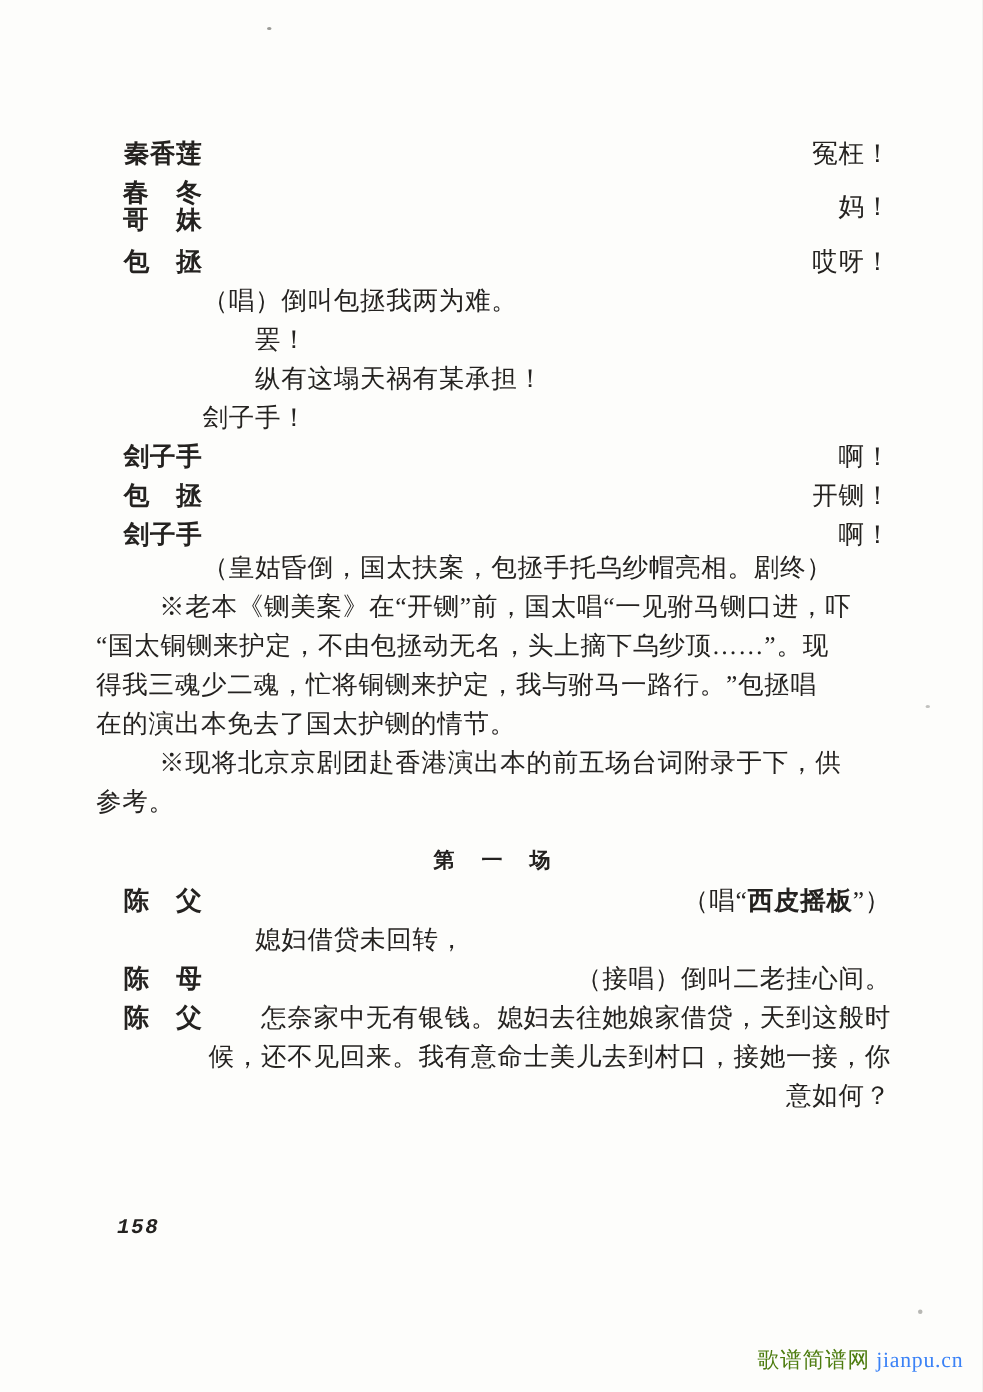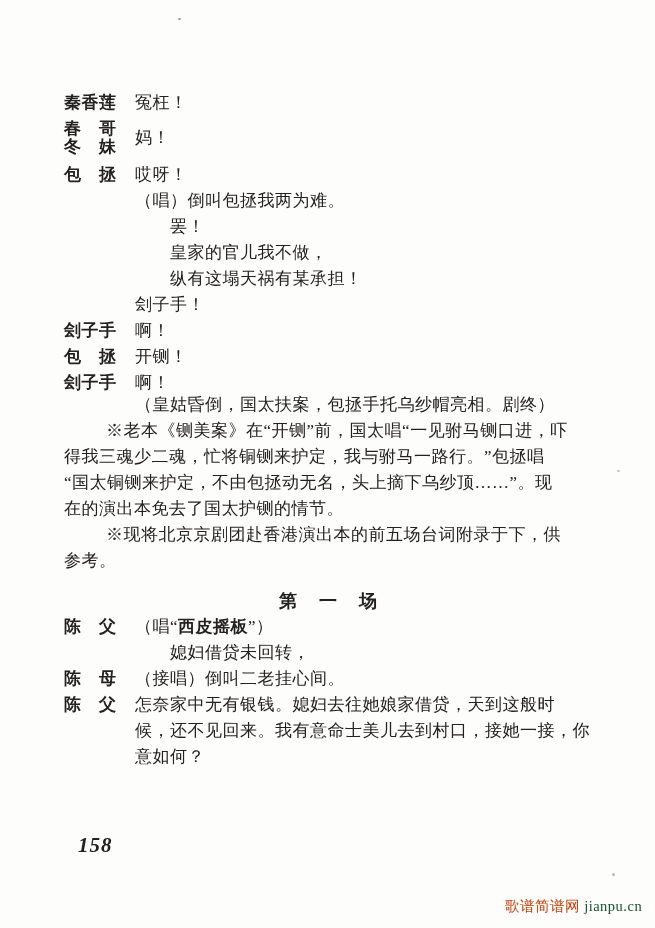--- a/index.html
+++ b/index.html
@@ -15,70 +15,71 @@
   }
   .content {
     position: absolute;
     left: 64px;
     top: 90px;
     width: 530px;
     font-size: 17px;
     line-height: 26px;
     letter-spacing: 0.5px;
   }
-  .row { display: flex; align-items: flex-start; }
+  .row { display: flex; align-items: flex-start; text-align: right; }
   .speaker {
     display: inline-block;
     width: 71px;
     flex: 0 0 71px;
     font-weight: bold;
     white-space: nowrap;
   }
   .dlg { flex: 1; }
   .indent-dlg { padding-left: 71px; }   
   .indent-verse { padding-left: 106px; }
   .pair-row { margin-top: 2px; height: 40px; align-items: center; }
   .pair-names {
     width: 71px; flex: 0 0 71px;
-    display: flex; flex-direction: column; justify-content: center;
+    display: flex; justify-content: center;
     line-height: 18px; font-weight: bold;
   }
   .note-line { }
   .note-first { padding-left: 42px; }
   .mt4 { margin-top: 4px; }
   .mtm4 { margin-top: -4px; }
   .mt6 { margin-top: 0; }
   .mt14 { margin-top: 14px; }
   .scene-heading {
     margin-top: 14px;
-    font-size: 18px;
+    font-size: 14px;
     font-weight: bold;
     text-align: center;
     letter-spacing: 2px;
   }
   .tune-name { font-weight: bold; }
   .page-number {
     position: absolute;
     left: 78px;
-    top: 833px;
-    font-size: 21px;
+    top: 811px;
+    font-size: 14px;
     font-style: italic;
     font-weight: bold;
     letter-spacing: 1px;
+    font-family: Liberation Mono, monospace;
   }
   .watermark {
     position: absolute;
     left: 505px;
     top: 897px;
     font-size: 14.5px;
     white-space: nowrap;
     letter-spacing: 0.5px;
   }
-  .wm-name { color: #c2410c; }
-  .wm-url { color: #14532d; }
+  .wm-name { color: #4d7c0f; }
+  .wm-url { color: #3b82f6; }
   .speck { position: absolute; background: #9a9a96; border-radius: 50%; }
   .speck1 { left: 178px; top: 18px; width: 3px; height: 2px; }
   .speck2 { left: 612px; top: 873px; width: 3px; height: 3px; opacity: .7; }
   .speck3 { left: 617px; top: 470px; width: 3px; height: 2px; opacity: .6; }
 </style>
 </head>
 <body>
 
 <div class="page">
 
@@ -101,43 +102,42 @@
       <span class="dlg">妈！</span>
     </div>
 
     <div class="row mt4">
       <span class="speaker">包　拯</span>
       <span class="dlg">哎呀！</span>
     </div>
 
     <div class="indent-dlg">（唱）倒叫包拯我两为难。</div>
     <div class="indent-verse">罢！</div>
-    <div class="indent-verse">皇家的官儿我不做，</div>
     <div class="indent-verse">纵有这塌天祸有某承担！</div>
     <div class="indent-dlg">刽子手！</div>
 
     <div class="row">
       <span class="speaker">刽子手</span>
       <span class="dlg">啊！</span>
     </div>
     <div class="row">
       <span class="speaker">包　拯</span>
       <span class="dlg">开铡！</span>
     </div>
     <div class="row">
       <span class="speaker">刽子手</span>
       <span class="dlg">啊！</span>
     </div>
 
     <div class="indent-dlg mtm4">（皇姑昏倒，国太扶案，包拯手托乌纱帽亮相。剧终）</div>
 
     <div>
       <div class="note-line note-first">※老本《铡美案》在“开铡”前，国太唱“一见驸马铡口进，吓</div>
+      <div class="note-line">“国太铜铡来护定，不由包拯动无名，头上摘下乌纱顶……”。现</div>
       <div class="note-line">得我三魂少二魂，忙将铜铡来护定，我与驸马一路行。”包拯唱</div>
-      <div class="note-line">“国太铜铡来护定，不由包拯动无名，头上摘下乌纱顶……”。现</div>
       <div class="note-line">在的演出本免去了国太护铡的情节。</div>
     </div>
 
     <div class="mt6">
       <div class="note-line note-first">※现将北京京剧团赴香港演出本的前五场台词附录于下，供</div>
       <div class="note-line">参考。</div>
     </div>
 
     <div class="scene-heading">第　一　场</div>
 

